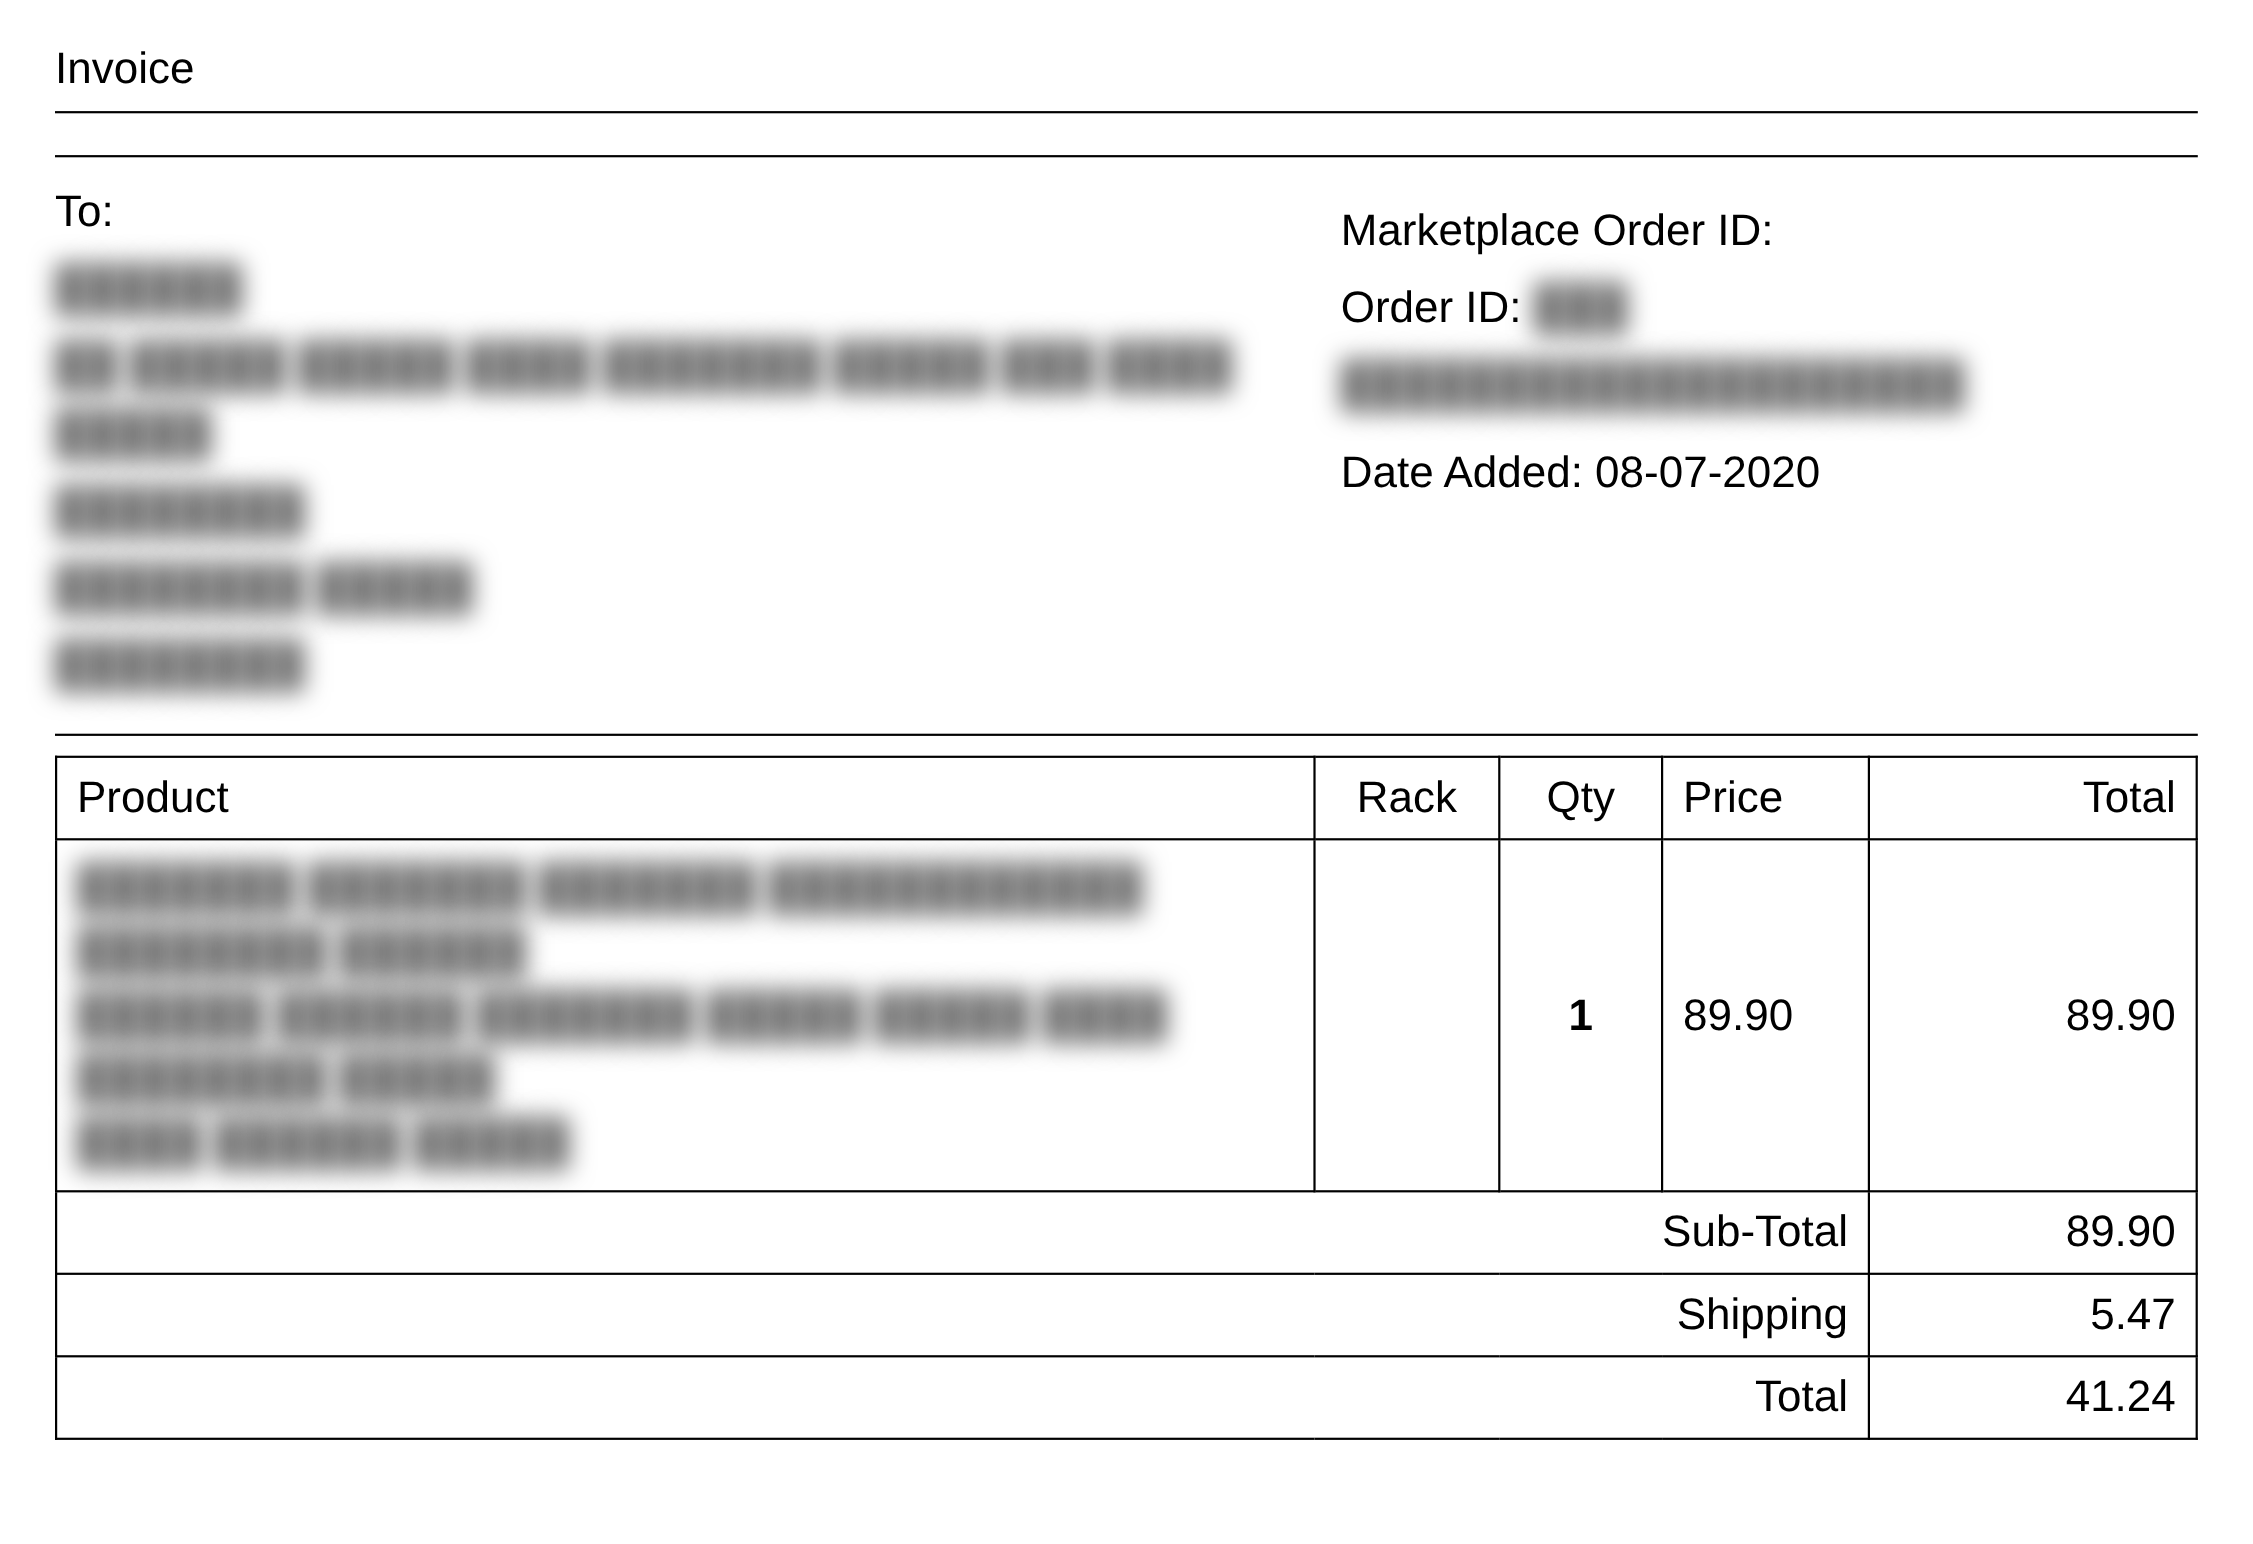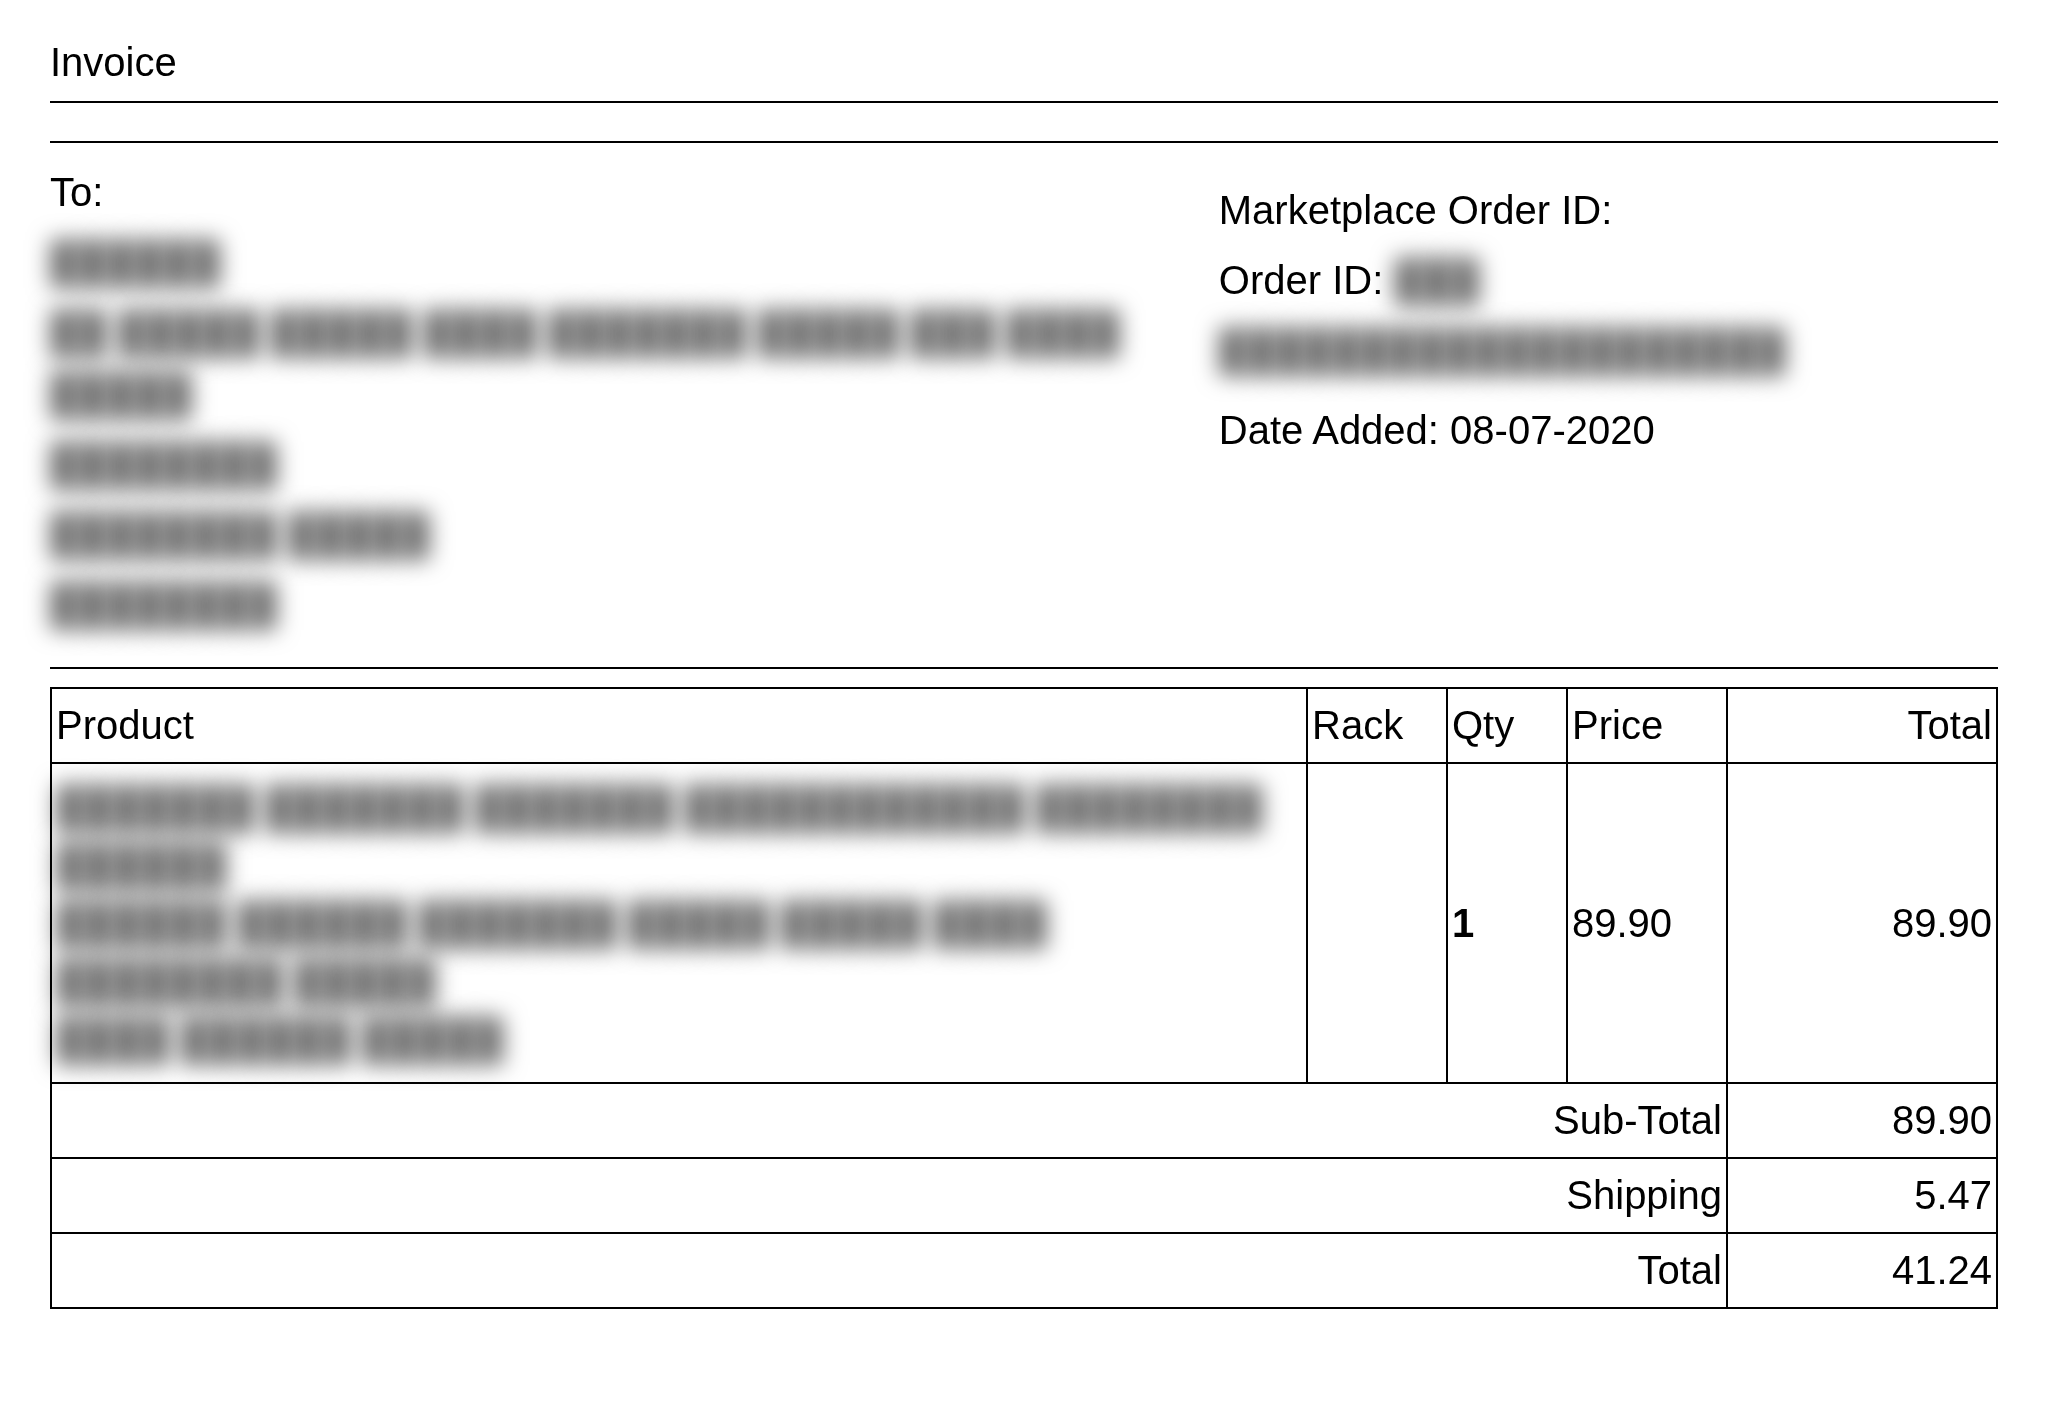--- a/index.html
+++ b/index.html
@@ -63,28 +63,28 @@
     margin: 6px 0 8px -12px;
   }
   table.items {
     width: 100%;
     border-collapse: collapse;
     margin-top: 18px;
     font-size: 40px;
   }
   table.items th, table.items td {
     border: 2px solid #000;
-    padding: 14px 4px;
+    padding: 14px 18px;
     vertical-align: top;
   }
   table.items th {
     font-weight: normal;
     text-align: left;
   }
-  table.items th.center, table.items td.center { text-align: left; }
+  table.items th.center, table.items td.center { text-align: center; }
   table.items th.right,  table.items td.right  { text-align: right; }
   td.product-cell .blur-block {
     color: transparent;
     text-shadow: 0 0 22px rgba(0,0,0,0.55);
     user-select: none;
     line-height: 1.45;
   }
   .qty-bold { font-weight: bold; }
   td.summary-label {
     text-align: right;

